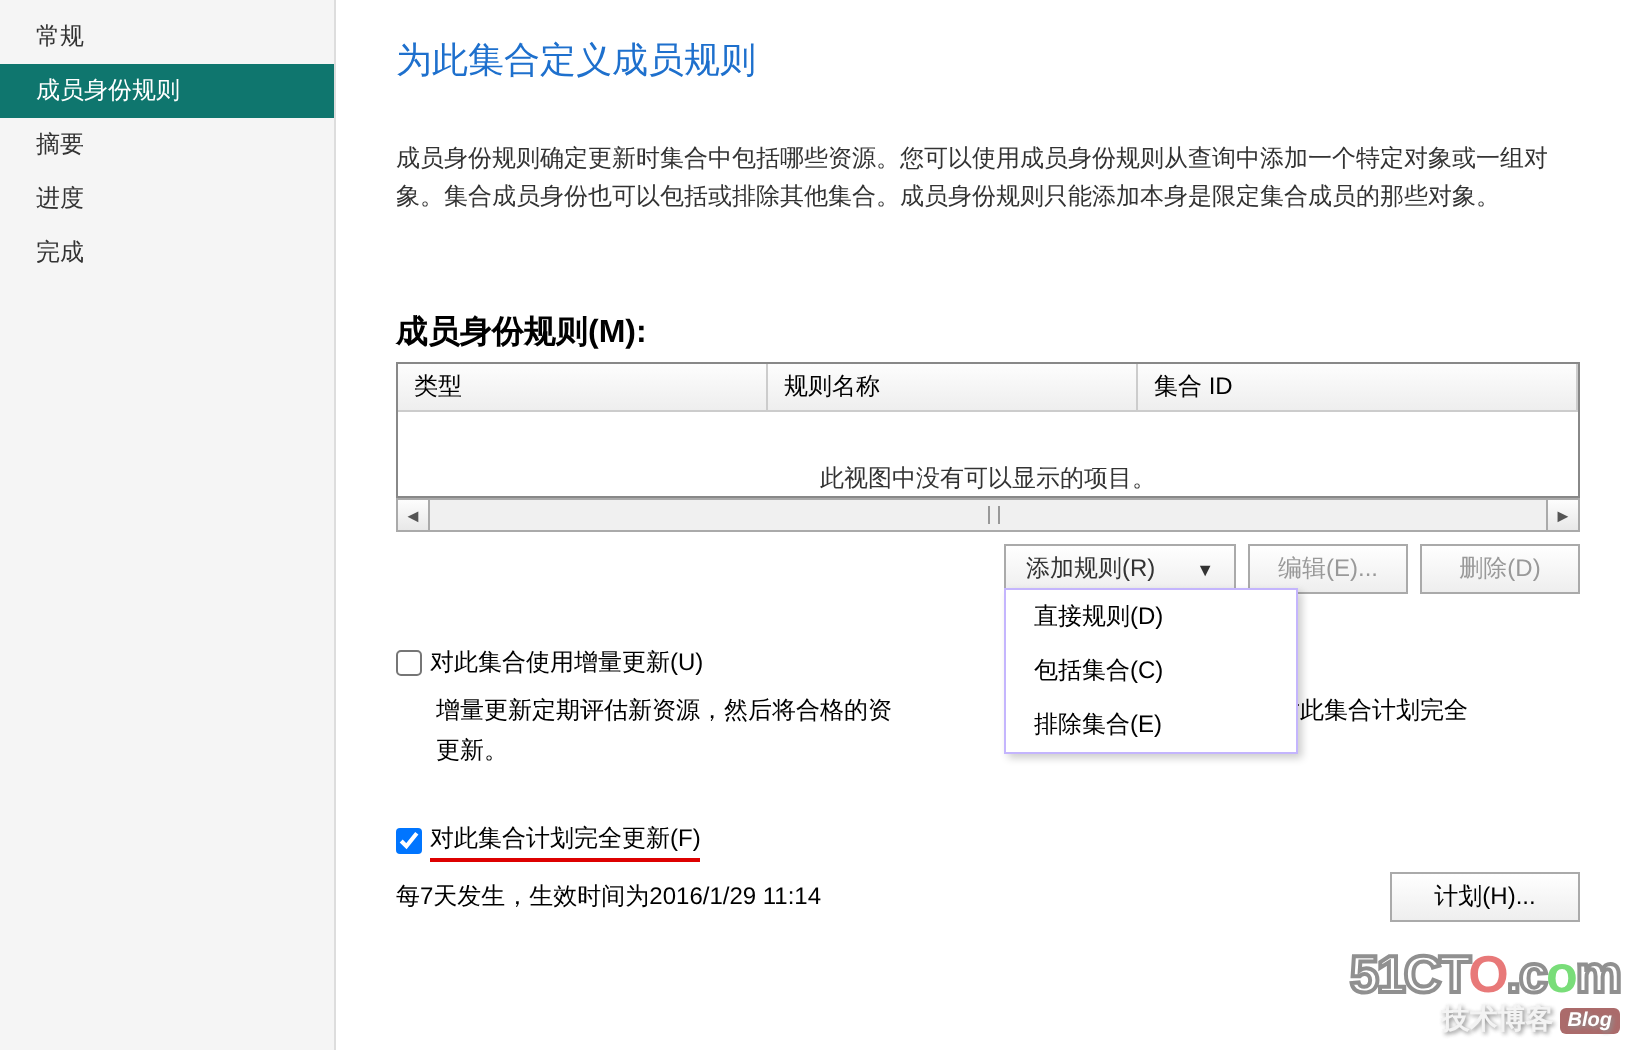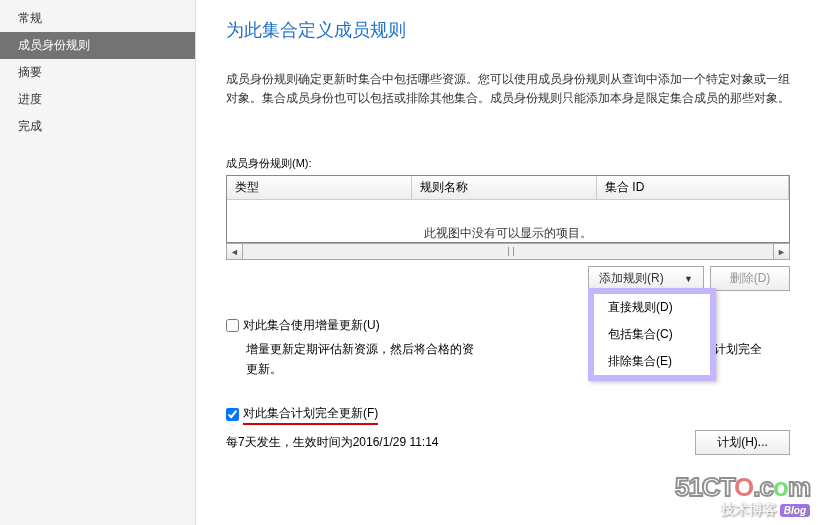--- a/index.html
+++ b/index.html
@@ -7,32 +7,32 @@
       font-family: "Microsoft YaHei", "SimSun", Arial, sans-serif;
       font-size: 12px;
       background: #fff;
       width: 818px;
       height: 525px;
       overflow: hidden;
       position: relative;
     }
     .container { display: flex; height: 100%; }
     .sidebar {
-      width: 196px;
+      width: 168px;
       background: #f5f5f5;
       border-right: 1px solid #ddd;
       padding-top: 5px;
     }
     .sidebar-item {
       padding: 5px 18px;
       color: #333;
       cursor: pointer;
     }
     .sidebar-item.active {
-      background: #737373;
+      background: #0f766e;
       color: #fff;
     }
     .main {
       flex: 1;
       padding: 18px 28px 10px 30px;
       position: relative;
     }
     .page-title {
       color: #1e70cd;
       font-size: 18px;
@@ -40,21 +40,22 @@
       margin-bottom: 28px;
     }
     .description {
       color: #333;
       line-height: 1.6;
       margin-bottom: 48px;
       font-size: 12px;
     }
     .section-label {
       margin-bottom: 4px;
-      font-size: 11px;
+      font-size: 16px;
+      font-weight: bold;
     }
     .table-container {
       border: 1px solid #888;
       margin-bottom: 0;
     }
     .table-header {
       display: flex;
       background: linear-gradient(#fdfdfd, #eee);
       border-bottom: 1px solid #ccc;
       font-size: 12px;
@@ -134,23 +135,23 @@
       position: relative;
     }
     .dropdown-btn .caret {
       font-size: 9px;
       margin-left: 6px;
     }
     .dropdown-menu {
       position: absolute;
       top: 22px;
       left: 0;
-      width: 128px;
+      width: 147px;
       background: #fff;
-      border: 6px solid #c4b5fd;
+      border: 1px solid #c4b5fd;
       box-shadow: 2px 2px 4px rgba(0,0,0,0.2);
       z-index: 10;
     }
     .dropdown-item {
       padding: 5px 14px;
       font-size: 12px;
       cursor: pointer;
     }
     .dropdown-item.highlighted { border-bottom: 2px solid #d00; }
     .checkbox-row {
@@ -208,21 +209,21 @@
     .wm-top .o1 { color: #d33; -webkit-text-stroke: 0; }
     .wm-top .o2 { color: #3c3; -webkit-text-stroke: 0; }
     .wm-bottom {
       font-size: 14px;
       color: #eee;
       font-weight: bold;
       text-shadow: 1px 1px 2px #555;
       margin-top: -2px;
     }
     .wm-bottom .blog {
-      background: #6d28d9;
+      background: #7f1d1d;
       color: #fff;
       font-size: 10px;
       padding: 1px 4px;
       border-radius: 3px;
       font-style: italic;
       margin-left: 3px;
       vertical-align: middle;
     }
   </style>
 </head>
@@ -265,20 +266,21 @@
         <button class="btn dropdown-btn">
           <span>添加规则(R)</span>
           <span class="caret">▼</span>
         </button>
         <div class="dropdown-menu">
           <div class="dropdown-item">直接规则(D)</div>
           <div class="dropdown-item">包括集合(C)</div>
           <div class="dropdown-item">排除集合(E)</div>
         </div>
       </div>
+      <button class="btn" disabled="">编辑(E)...</button>
       <button class="btn" disabled="">删除(D)</button>
     </div>
 
     <div class="checkbox-row">
       <input type="checkbox" style="">
       <label>对此集合使用增量更新(U)</label>
     </div>
     <div class="incremental-desc">
       <span>增量更新定期评估新资源，然后将合格的资</span><span style="display:inline-block;width:132px;"></span><span>顶不要求您对此集合计划完全更新。</span>
     </div>

